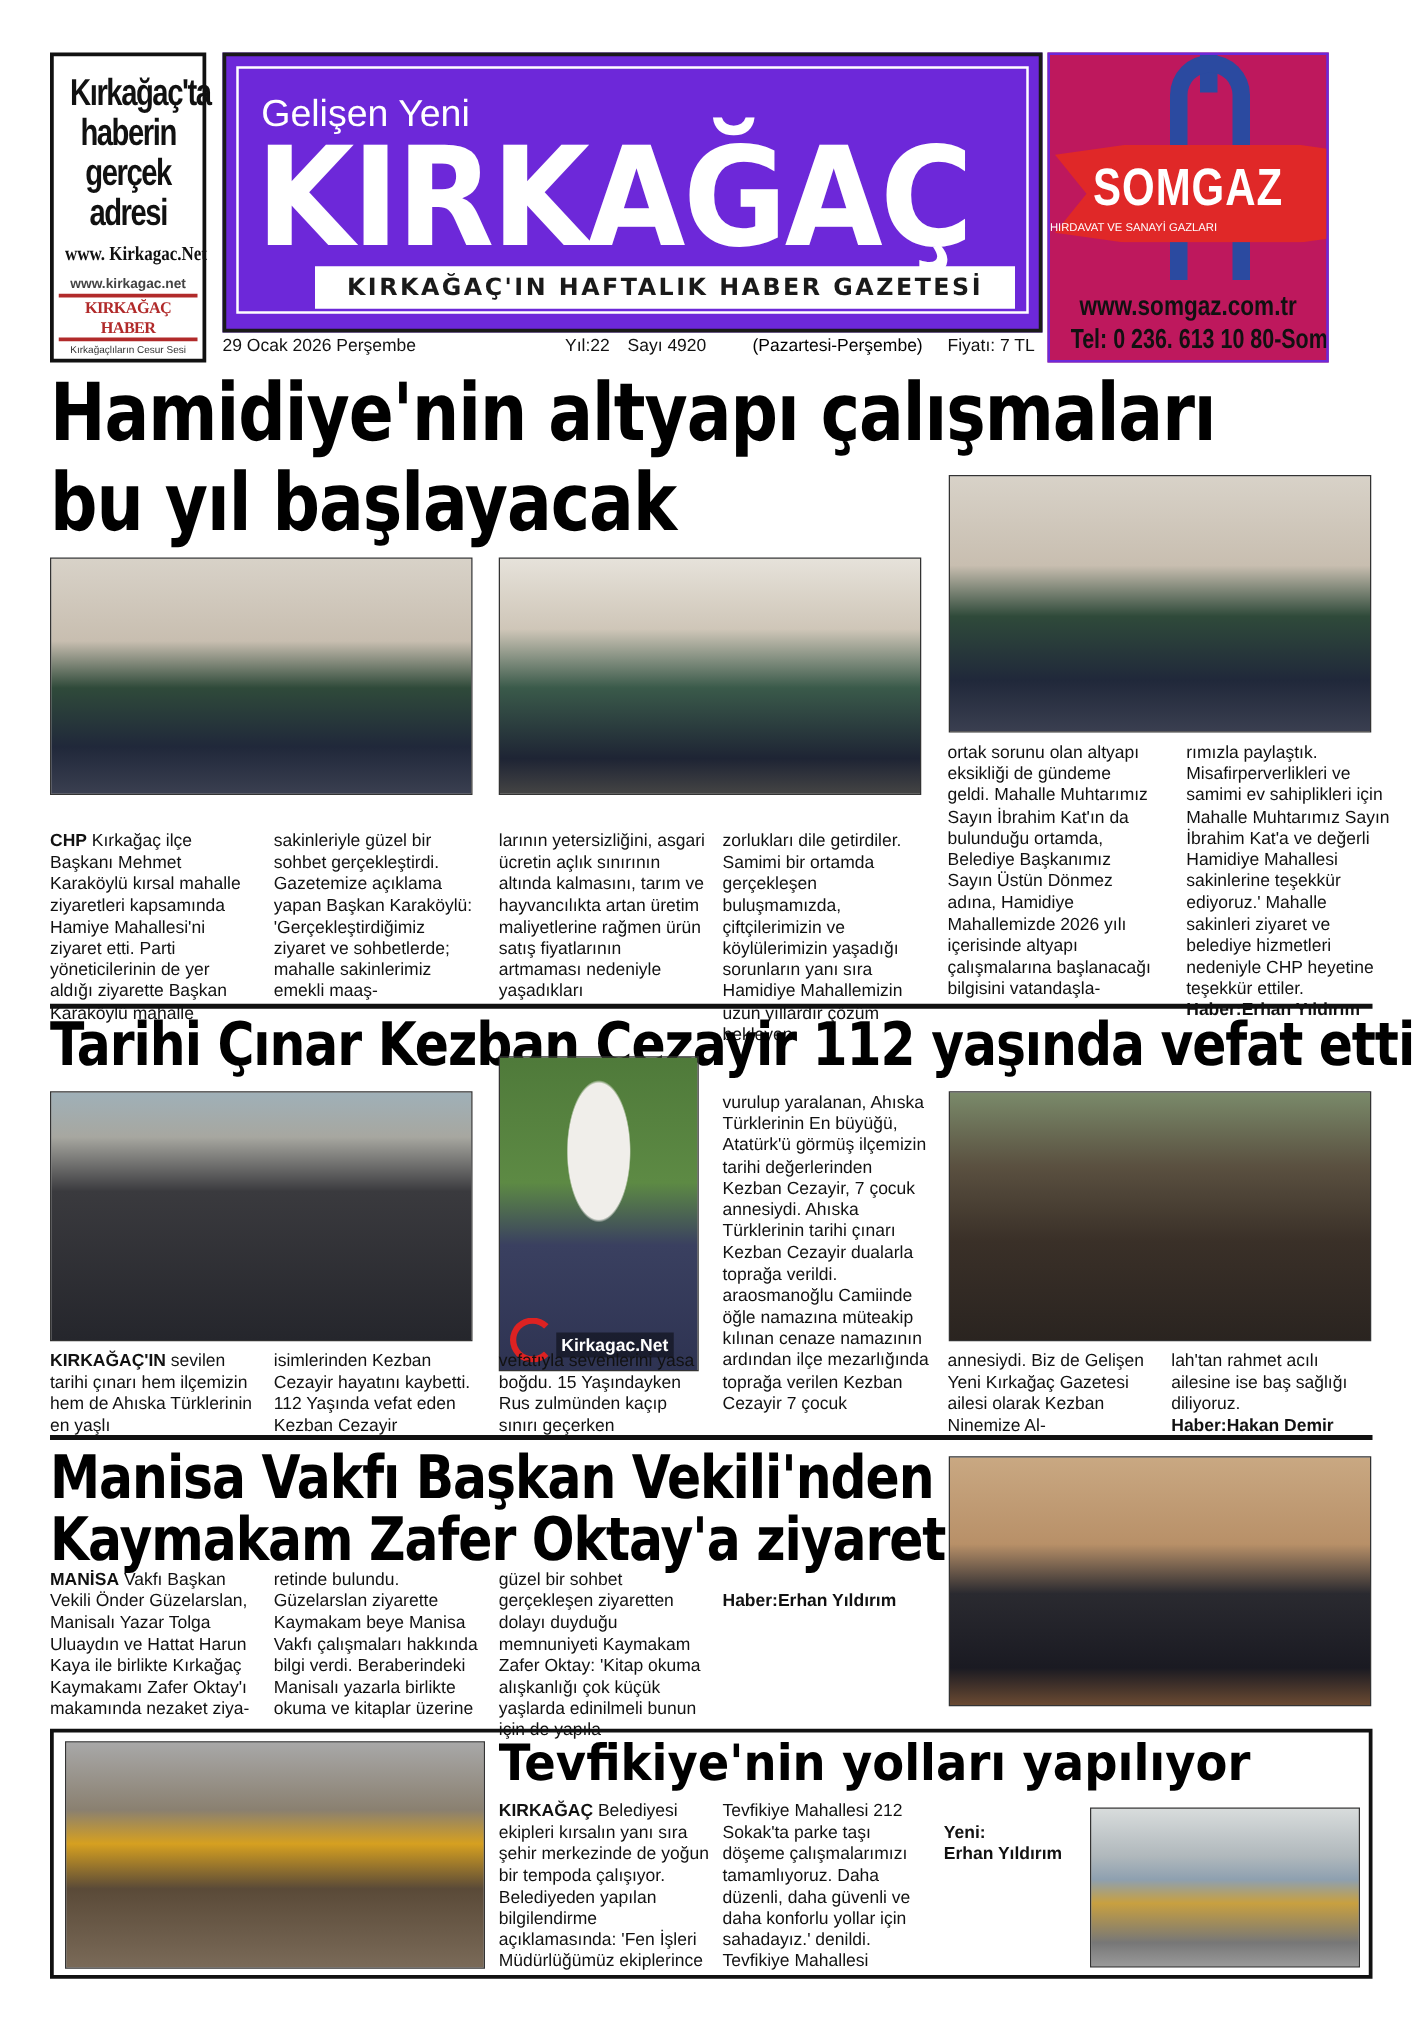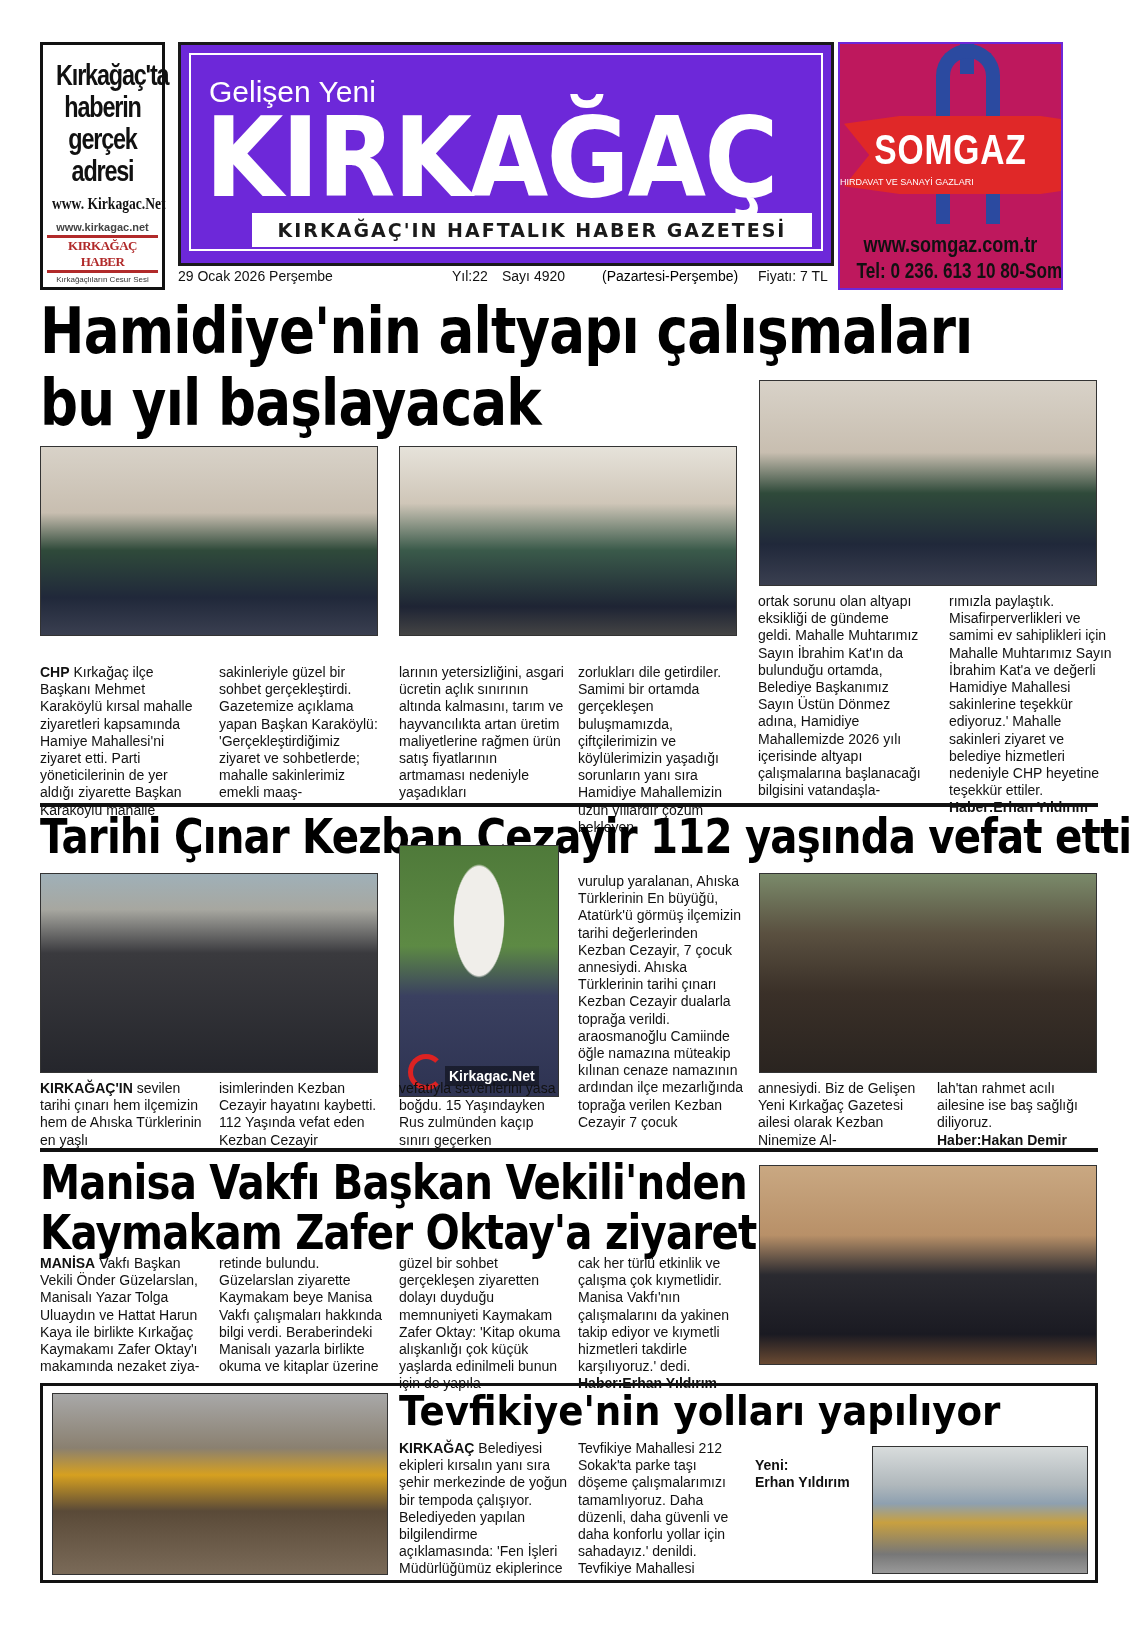--- a/index.html
+++ b/index.html
@@ -133,21 +133,21 @@
 <div class="abs rule" style="left:40px; top:1148px; width:1058px;"></div>
 
 <div class="abs hl" style="left:40px; top:1156px; font-size:48px; line-height:52px; transform:scaleX(0.84);">Manisa Vakfı Başkan Vekili'nden</div>
 <div class="abs hl" style="left:40px; top:1206px; font-size:48px; line-height:52px; transform:scaleX(0.84);">Kaymakam Zafer Oktay'a ziyaret</div>
 
 <div class="abs photo ph-office" style="left:759px; top:1165px; width:338px; height:200px;"></div>
 
 <div class="abs col" style="left:40px; top:1255px; width:170px;"><b>MANİSA</b> <span>Vakfı Başkan Vekili Önder Güzelarslan, Manisalı Yazar Tolga Uluaydın ve Hattat Harun Kaya ile birlikte Kırkağaç Kaymakamı Zafer Oktay'ı makamında nezaket ziya-</span></div>
 <div class="abs col" style="left:219px; top:1255px; width:165px;">retinde bulundu. Güzelarslan ziyarette Kaymakam beye Manisa Vakfı çalışmaları hakkında bilgi verdi. Beraberindeki Manisalı yazarla birlikte okuma ve kitaplar üzerine</div>
 <div class="abs col" style="left:399px; top:1255px; width:165px;">güzel bir sohbet gerçekleşen ziyaretten dolayı duyduğu memnuniyeti Kaymakam Zafer Oktay: 'Kitap okuma alışkanlığı çok küçük yaşlarda edinilmeli bunun için de yapıla-</div>
-<div class="abs col" style="left:578px; top:1255px; width:165px;"><span>cak her türlü etkinlik ve çalışma çok kıymetlidir. Manisa Vakfı'nın çalışmalarını da yakinen takip ediyor ve kıymetli hizmetleri takdirle karşılıyoruz.' dedi.</span><br><span class="byline">Haber:Erhan Yıldırım</span></div>
+<div class="abs col" style="left:578px; top:1255px; width:165px;"><br><span class="byline">Haber:Erhan Yıldırım</span></div>
 
 <div class="abs boxed" style="left:40px; top:1383px; width:1058px; height:200px;"></div>
 <div class="abs photo ph-digger" style="left:52px; top:1393px; width:336px; height:182px;"></div>
 <div class="abs hl" style="left:399px; top:1388px; font-size:40px; line-height:46px; transform:scaleX(0.93); letter-spacing:0;">Tevfikiye'nin yolları yapılıyor</div>
 
 <div class="abs col" style="left:399px; top:1440px; width:170px;"><b>KIRKAĞAÇ</b> <span>Belediyesi ekipleri kırsalın yanı sıra şehir merkezinde de yoğun bir tempoda çalışıyor. Belediyeden yapılan bilgilendirme açıklamasında: 'Fen İşleri Müdürlüğümüz ekiplerince</span></div>
 <div class="abs col" style="left:578px; top:1440px; width:170px;">Tevfikiye Mahallesi 212 Sokak'ta parke taşı döşeme çalışmalarımızı tamamlıyoruz. Daha düzenli, daha güvenli ve daha konforlu yollar için sahadayız.' denildi. Tevfikiye Mahallesi</div>
 <div class="abs col" style="left:755px; top:1440px; width:118px;"><br><span class="byline">Yeni:</span><br><span class="byline">Erhan Yıldırım</span></div>
 <div class="abs photo ph-excav" style="left:872px; top:1446px; width:216px; height:128px;"></div>
 

